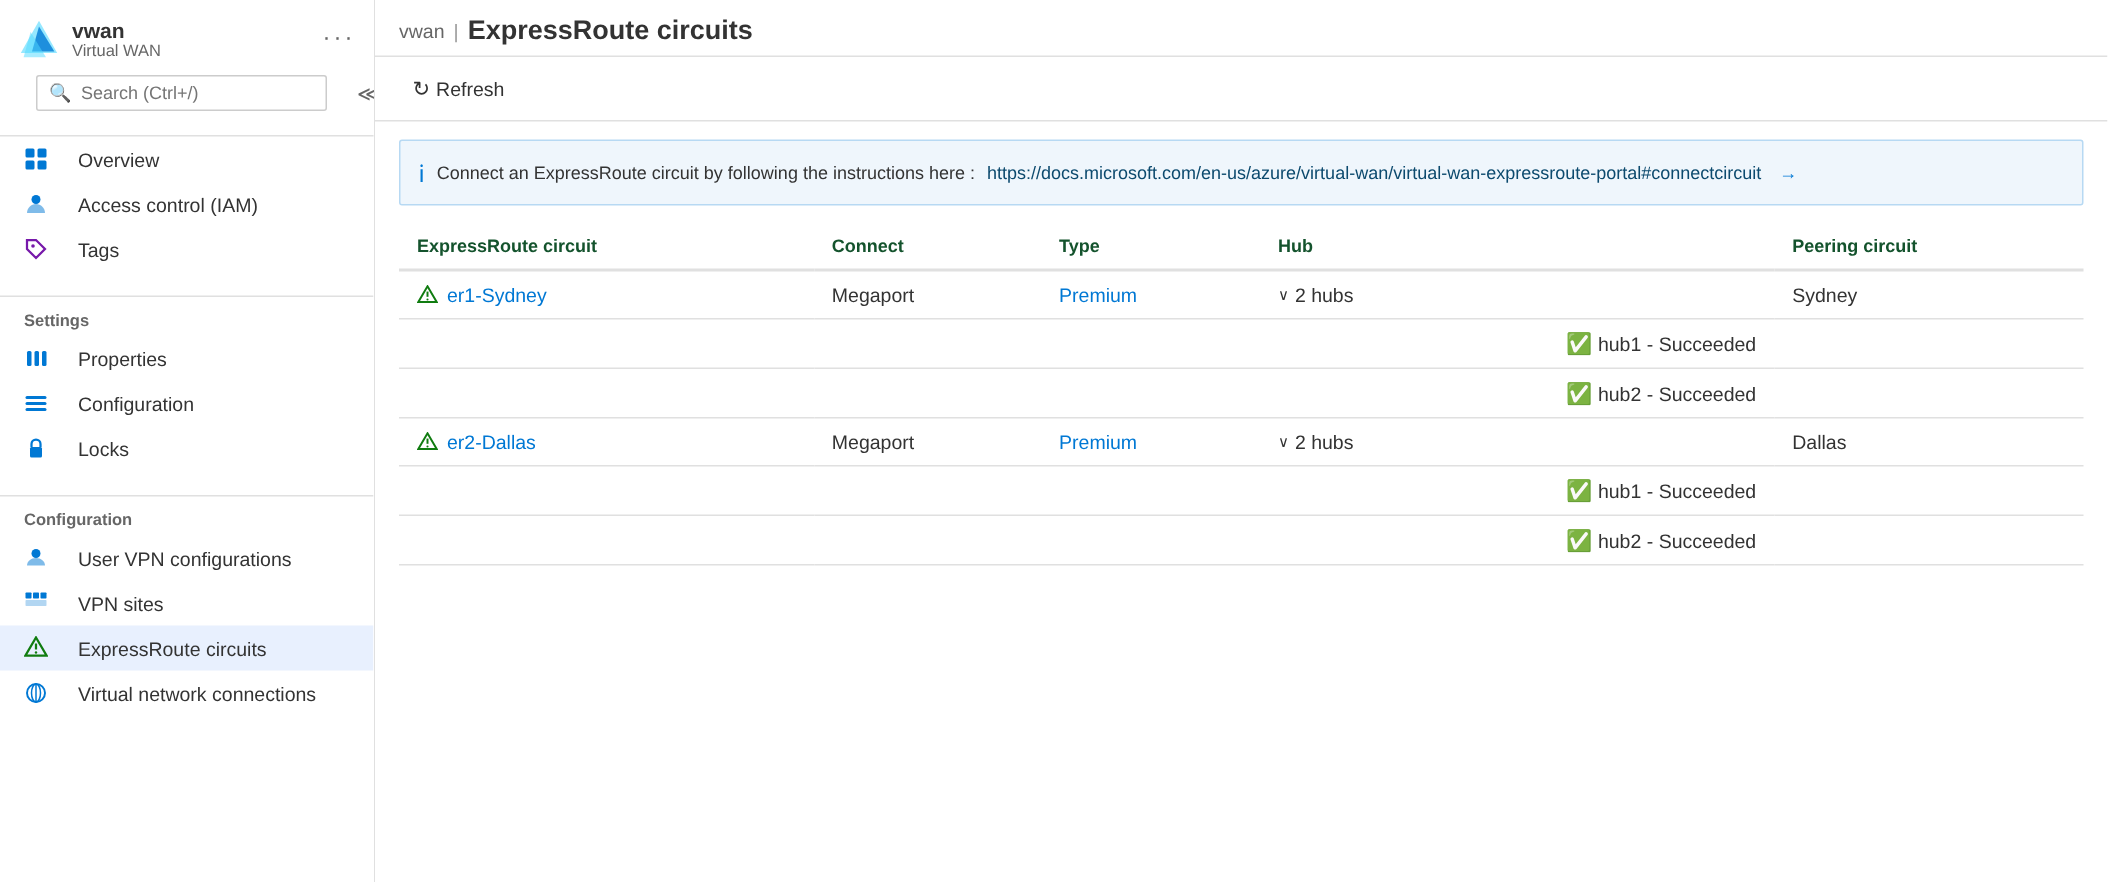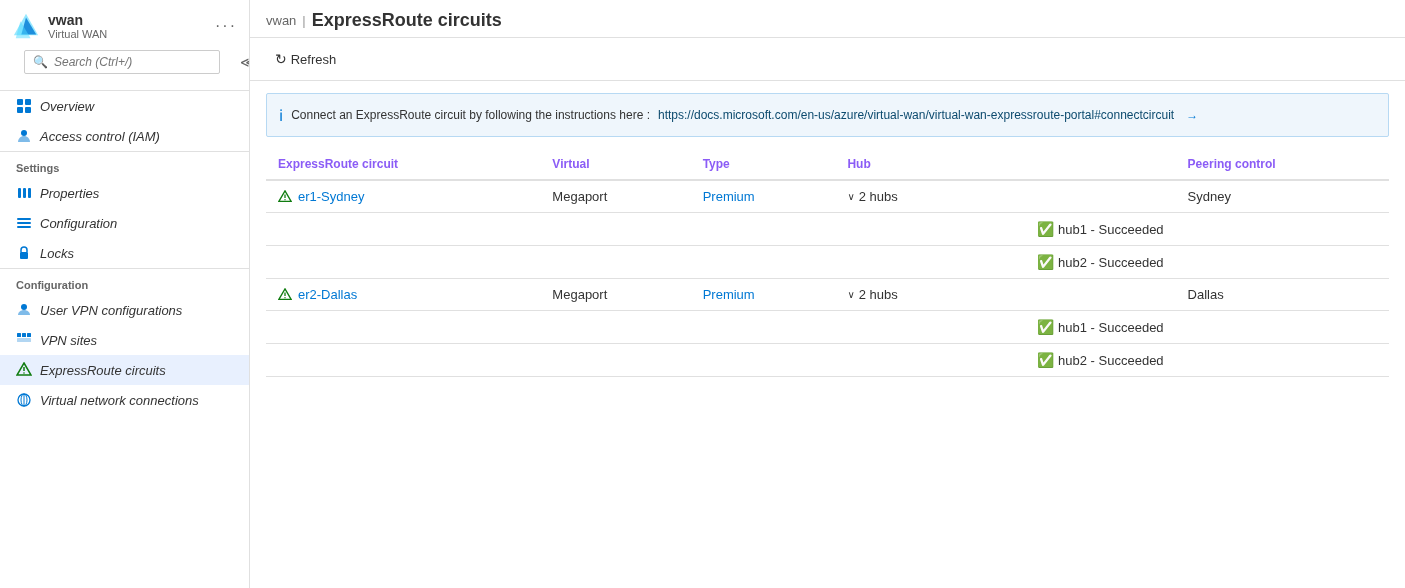--- a/index.html
+++ b/index.html
@@ -44,58 +44,56 @@
       margin: 8px 12px;
       gap: 6px;
       background: #fff;
     }
     .search-box input {
       border: none;
       outline: none;
       font-size: 12px;
       flex: 1;
       color: #333;
-      font-style: italic;
     }
     .collapse-btn {
       margin-left: auto;
       padding: 4px 8px;
       cursor: pointer;
       color: #666;
       font-size: 14px;
     }
 
     .nav-item {
       display: flex;
       align-items: center;
-      gap: 8px;
+      gap: 20px;
       padding: 7px 16px;
       cursor: pointer;
       color: #333;
       font-size: 13px;
       position: relative;
-      font-style: italic;
     }
     .nav-item.active { background: #e8f0fe; }
     .nav-item .nav-icon {
       width: 16px;
       height: 16px;
       display: flex;
       align-items: center;
       justify-content: center;
       flex-shrink: 0;
     }
     .section-label {
       padding: 10px 16px 4px 16px;
       font-size: 11px;
       font-weight: 600;
       color: #666;
       text-transform: none;
       border-top: 1px solid #e0e0e0;
-      margin-top: 0;
+      margin-top: 16px;
     }
 
     
     .main-content {
       flex: 1;
       display: flex;
       flex-direction: column;
       background: #fff;
       overflow: hidden;
     }
@@ -142,21 +140,21 @@
     }
     table {
       width: 100%;
       border-collapse: collapse;
       font-size: 13px;
     }
     thead th {
       text-align: left;
       padding: 8px 12px;
       font-weight: 600;
-      color: #8b5cf6;
+      color: #14532d;
       border-bottom: 2px solid #e0e0e0;
       font-size: 12px;
     }
     tbody td {
       padding: 8px 12px;
       border-bottom: 1px solid #e0e0e0;
       vertical-align: middle;
       color: #333;
     }
     .link-cell { color: #0078d4; cursor: pointer; text-decoration: none; display: flex; align-items: center; gap: 6px; }
@@ -219,20 +217,29 @@
     </div>
     <div class="nav-item">
       <span class="nav-icon icon-blue">
         <svg width="16" height="16" viewBox="0 0 16 16">
             <circle cx="8" cy="5" r="3" fill="#0078d4"></circle>
             <path d="M2 14c0-3.3 2.7-6 6-6s6 2.7 6 6" fill="#0078d4" opacity="0.5"></path>
           </svg>
       </span>
       <span>Access control (IAM)</span>
     </div>
+    <div class="nav-item">
+      <span class="nav-icon icon-purple">
+        <svg width="16" height="16" viewBox="0 0 16 16">
+            <path d="M2 2h6l6 6-6 6-6-6V2z" fill="none" stroke="#7719aa" stroke-width="1.5"></path>
+            <circle cx="6" cy="6" r="1.2" fill="#7719aa"></circle>
+          </svg>
+      </span>
+      <span>Tags</span>
+    </div>
 
     <div class="section-label">Settings</div>
     <div class="nav-item">
       <span class="nav-icon icon-blue">
         <svg width="16" height="16" viewBox="0 0 16 16">
             <rect x="2" y="3" width="3" height="10" rx="1" fill="#0078d4"></rect>
             <rect x="7" y="3" width="3" height="10" rx="1" fill="#0078d4"></rect>
             <rect x="12" y="3" width="3" height="10" rx="1" fill="#0078d4"></rect>
           </svg>
       </span>
@@ -322,24 +329,24 @@
     <span>Connect an ExpressRoute circuit by following the instructions here :</span>
     <a class="info-link" href="#">https://docs.microsoft.com/en-us/azure/virtual-wan/virtual-wan-expressroute-portal#connectcircuit</a>
     <span class="info-arrow">→</span>
   </div>
 
   <div class="table-container">
     <table>
       <thead>
         <tr>
           <th>ExpressRoute circuit</th>
-          <th>Virtual</th>
+          <th>Connect</th>
           <th>Type</th>
           <th>Hub</th>
-          <th>Peering control</th>
+          <th>Peering circuit</th>
         </tr>
       </thead>
       <tbody>
 
         <tr>
           <td>
             <a class="link-cell" href="#">
               <svg width="14" height="14" viewBox="0 0 16 16">
                 <polygon points="8,1 15,13 1,13" fill="none" stroke="#107c10" stroke-width="1.5"></polygon>
                 <line x1="8" y1="5" x2="8" y2="9" stroke="#107c10" stroke-width="1.5"></line>

